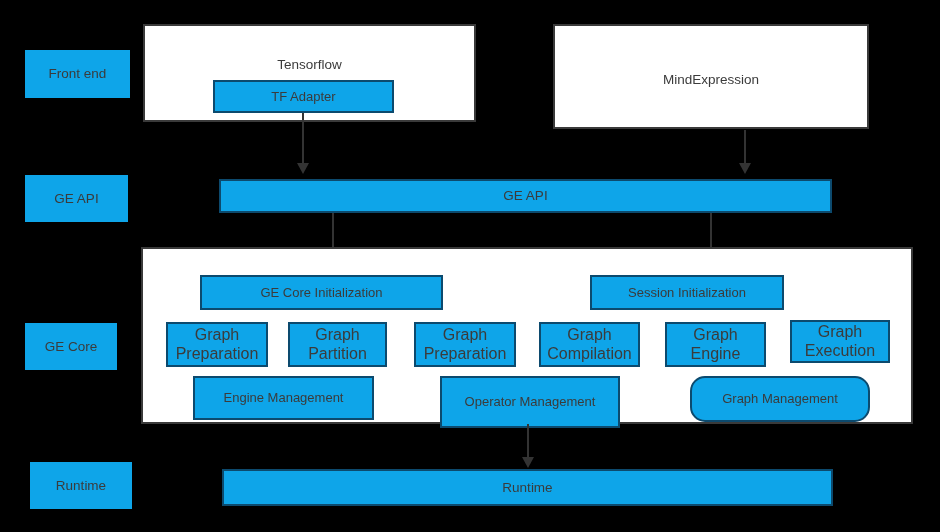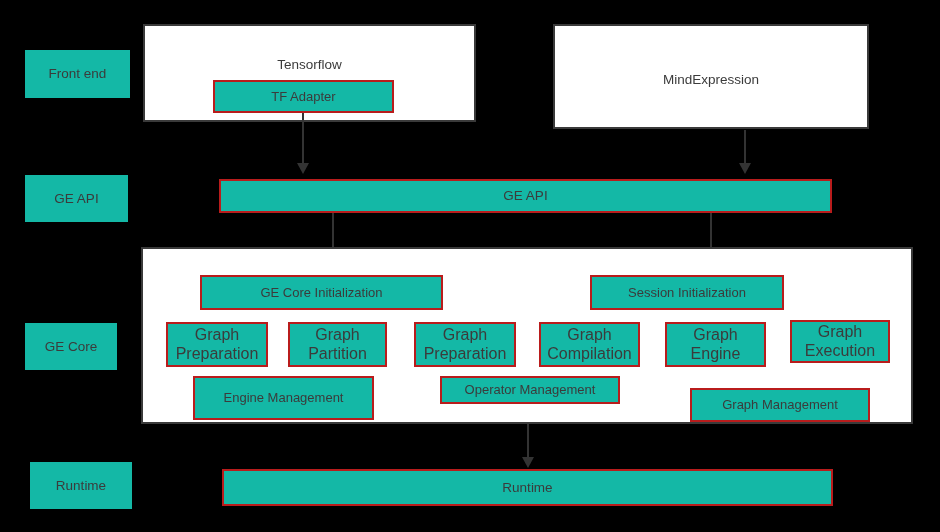--- a/index.html
+++ b/index.html
@@ -1,28 +1,28 @@
 <!DOCTYPE html>
 <html><head>
 <meta charset="utf-8">
 <style>
   html,body{margin:0;padding:0;background:#000;}
   body{width:940px;height:532px;position:relative;overflow:hidden;
        font-family:"Liberation Sans","DejaVu Sans",sans-serif;}
   #stage{position:relative;width:940px;height:532px;background:#000;}
 
-  .box{position:absolute;box-sizing:border-box;background:#14b8a6;
+  .box{position:absolute;box-sizing:border-box;background:#0ea5e9;
        display:flex;align-items:center;justify-content:center;
        text-align:center;color:#3b3b3b;line-height:1.18;}
 
   
   .lane-label{border:none;font-size:13.5px;}
 
   
-  .framed{border:2px solid #b91c1c;}
+  .framed{border:2px solid #0c4a6e;}
 
   
   .group{position:absolute;box-sizing:border-box;background:#ffffff;
          border:2px solid #3a3a3a;}
 
   .group-title{position:absolute;left:0;right:0;text-align:center;
                color:#3b3b3b;font-size:13.5px;}
 
   .cell{font-size:16px;}
   .bar{font-size:13.5px;}
@@ -110,24 +110,24 @@
     <span>Engine</span>
   </div>
   <div class="box framed cell" style="left:790px;top:320px;width:100px;height:43px;flex-direction:column;">
     <span>Graph</span>
     <span>Execution</span>
   </div>
 
   <div class="box framed wide" style="left:193px;top:376px;width:181px;height:44px;">
     <span>Engine Management</span>
   </div>
-  <div class="box framed wide" style="left:440px;top:376px;width:180px;height:28px;">
+  <div class="box framed wide" style="left:440px;top:376px;width:180px;height:52px;">
     <span>Operator Management</span>
   </div>
-  <div class="box framed wide" style="left:690px;top:388px;width:180px;height:34px;">
+  <div class="box framed wide" style="left:690px;top:376px;width:180px;height:46px;border-radius:15px;">
     <span>Graph Management</span>
   </div>
 
   <div class="arrow-line" style="left:527px;top:424px;height:35px;"></div>
   <div class="arrow-head" style="left:522px;top:457px;"></div>
 
   <div class="box framed bar" style="left:222px;top:469px;width:611px;height:37px;">
     <span>Runtime</span>
   </div>
 

